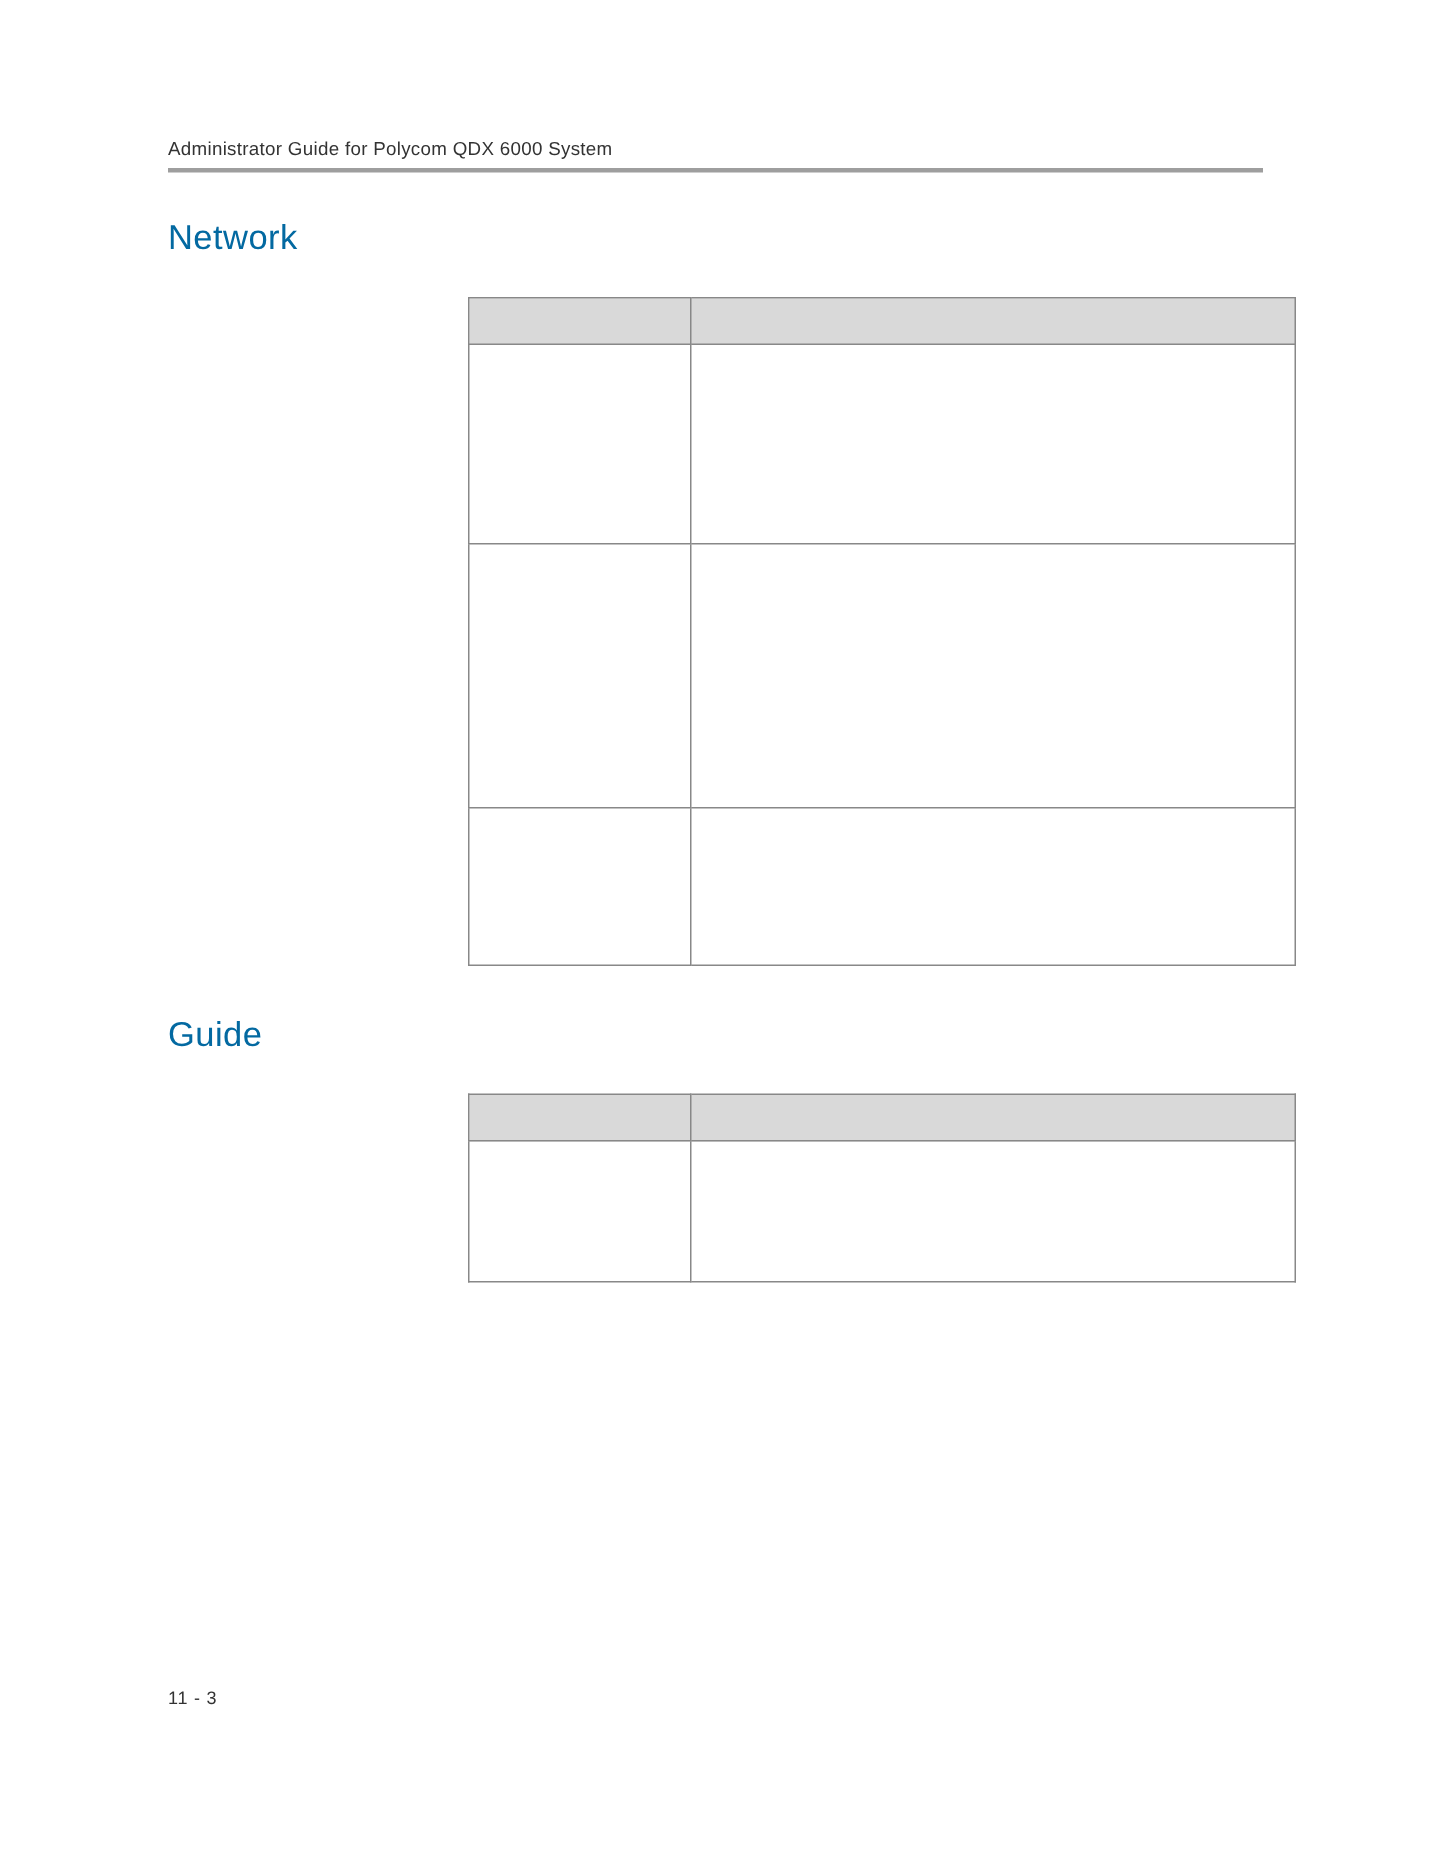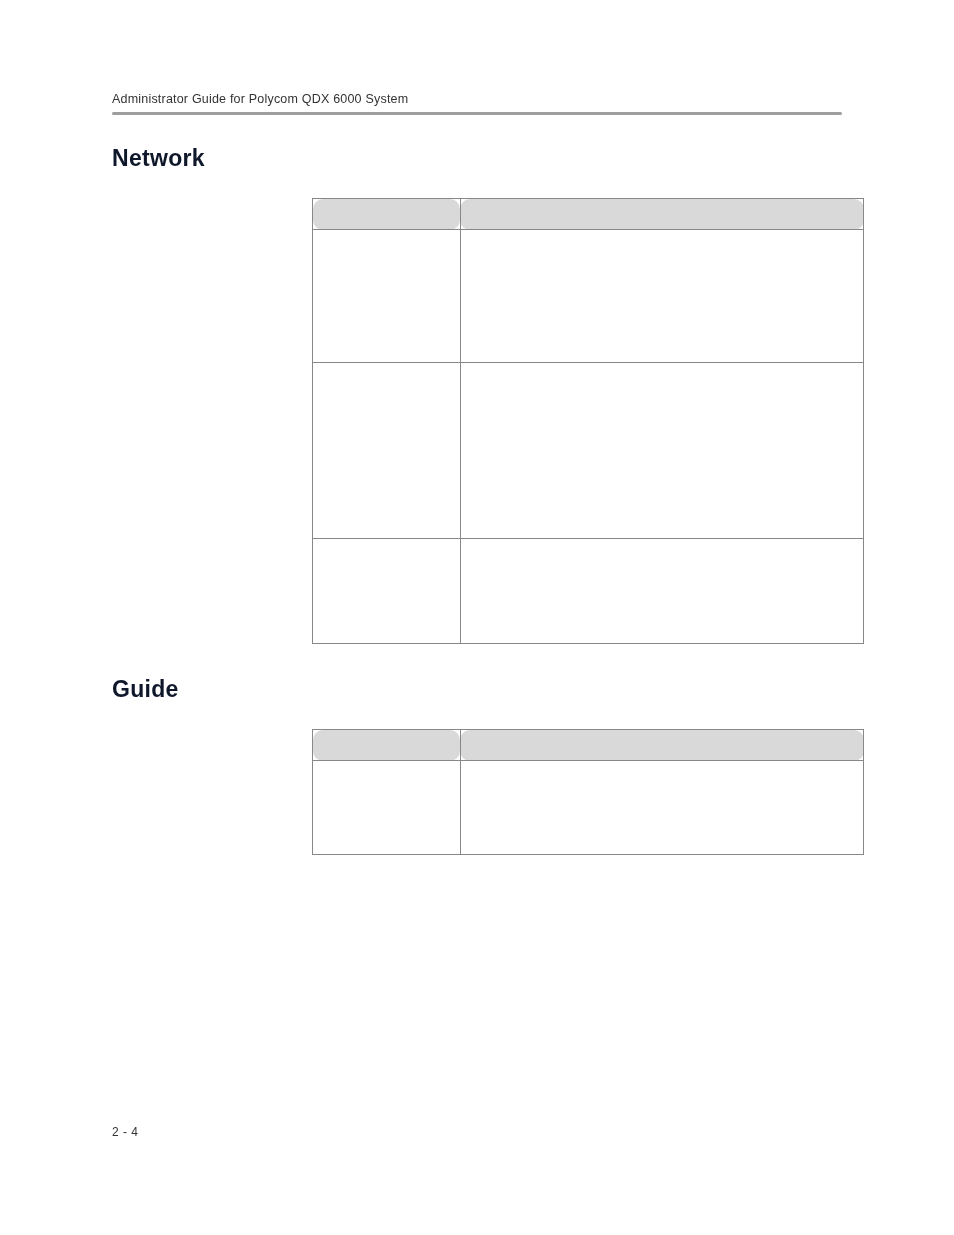--- a/index.html
+++ b/index.html
@@ -1,19 +1,18 @@
 <!DOCTYPE html>
 <html><head>
 <meta charset="utf-8">
 <style>
   * {
     box-sizing: border-box;
     margin: 0;
     padding: 0;
-    border-radius: 10px;
   }
   html, body {
     width: 954px;
     height: 1235px;
     background: #ffffff;
     font-family: Arial, Helvetica, sans-serif;
     color: #000000;
     position: relative;
   }
   .page {
@@ -31,22 +30,22 @@
     margin-bottom: 6px;
     letter-spacing: 0.2px;
   }
   .header-rule {
     margin: 0 112px;
     height: 3px;
     background: #9e9e9e;
   }
   .section-title {
     font-size: 23px;
-    color: #0f172a;
-    font-weight: bold;
+    color: #0369a1;
+    font-weight: normal;
     margin-left: 112px;
     letter-spacing: 0.3px;
   }
   .section-network {
     margin-top: 30px;
   }
   .section-video-title {
     margin-top: 32px;
   }
   table.tbl {
@@ -123,14 +122,14 @@
       </tr>
     </thead>
     <tbody>
       <tr class="vid-r1">
         <td class="col1"></td>
         <td class="col2"></td>
       </tr>
     </tbody>
   </table>
 
-  <div class="page-number">2 - 4</div>
+  <div class="page-number">11 - 3</div>
 </div>
 
 </body></html>

